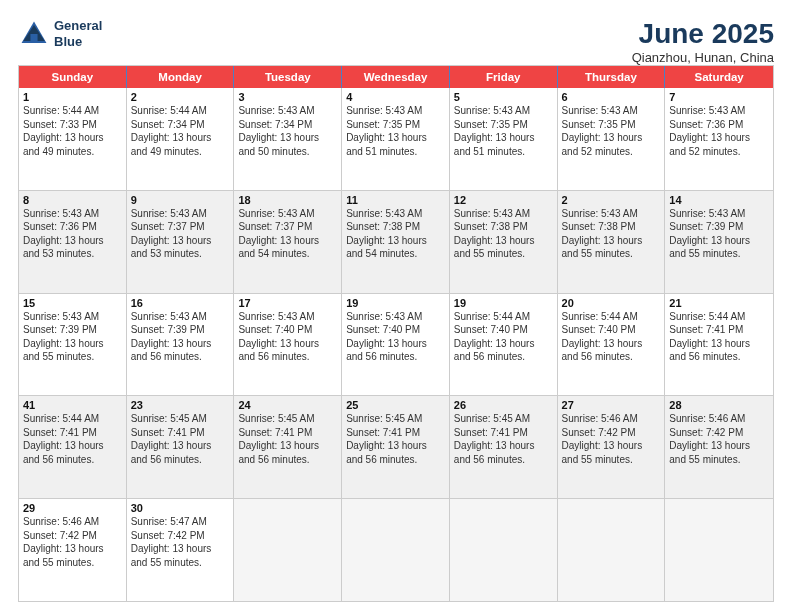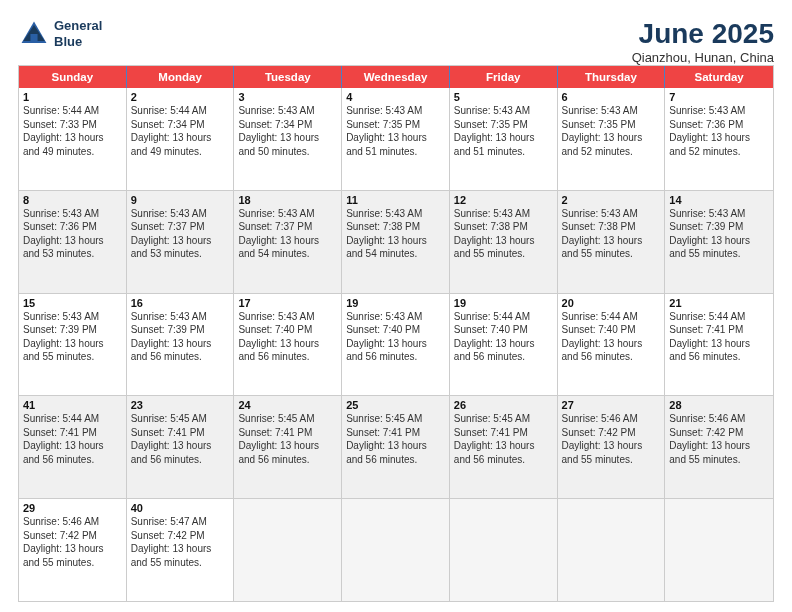--- a/index.html
+++ b/index.html
@@ -346,21 +346,21 @@
         </div>
         <div class="cal-row">
           <div class="cal-cell">
             <span class="day-num">29</span>
             <div class="cell-text" style="white-space: pre-line;">Sunrise: 5:46 AM
 Sunset: 7:42 PM
 Daylight: 13 hours
 and 55 minutes.</div>
           </div>
           <div class="cal-cell">
-            <span class="day-num">40</span>
+            <span class="day-num">30</span>
             <div class="cell-text" style="white-space: pre-line;">Sunrise: 5:47 AM
 Sunset: 7:42 PM
 Daylight: 13 hours
 and 55 minutes.</div>
           </div>
           <div class="cal-cell empty"></div>
           <div class="cal-cell empty"></div>
           <div class="cal-cell empty"></div>
           <div class="cal-cell empty"></div>
           <div class="cal-cell empty"></div>

